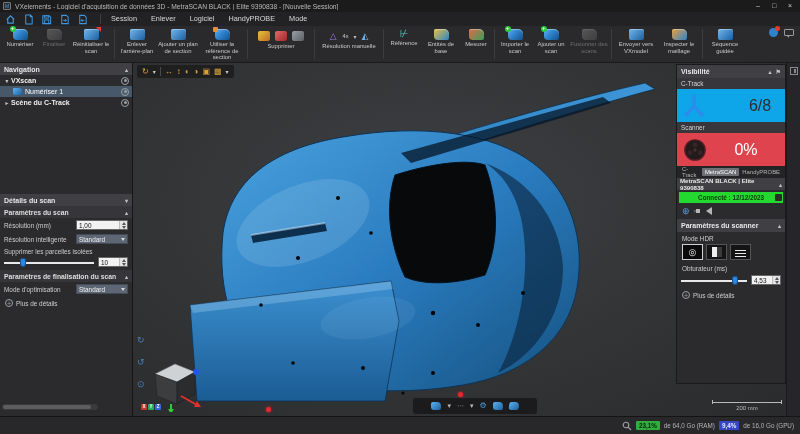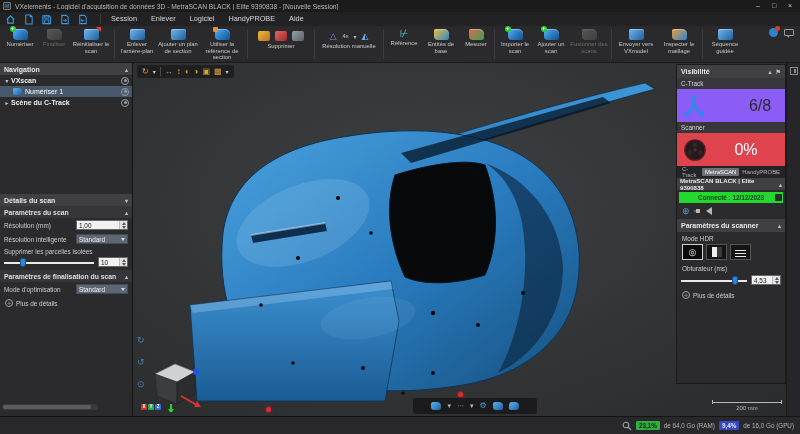--- a/index.html
+++ b/index.html
@@ -136,21 +136,21 @@
   
   .right-panel { position:absolute; left:676px; top:1px; width:110px; height:320px;
     background:#2b2b2e; border:1px solid #1a1a1a; }
   .rp-head { height:13px; background:#3f3f44; display:flex; align-items:center; padding:0 4px;
     font-size:7px; font-weight:bold; color:#e8e8e8; gap:4px; }
   .rp-head .sp { flex:1; }
   .rp-head .mini { font-size:6px; color:#c2c2c2; }
   .rp-sub { height:11px; background:#37373b; display:flex; align-items:center; padding:0 4px;
     font-size:6.4px; color:#d6d6d6; }
   .big-box { height:33px; display:flex; align-items:center; padding:0 6px; gap:6px; }
-  .big-box.ok { background:#8b5cf6;gap:36px; }
+  .big-box.ok { background:#0ea5e9;gap:36px; }
   .big-box.err { background:#df434e; }
   .big-val { flex:1; text-align:center; font-size:16px; font-weight:bold; }
   .big-box.ok .big-val { color:#2c2c2e; font-weight:normal; }
   .big-box.err .big-val { color:#fff; font-weight:normal; }
   .tabs { height:12px; display:flex; align-items:center; justify-content:space-between;
     background:#242426; padding:0 2px; }
   .tab { font-size:5.9px; color:#b2b2b2; padding:1px 3px; }
   .tab.active { background:#6f6f76; color:#fff; border-radius:1px; }
   .dev-head { height:12px; background:#3f3f44; display:flex; align-items:center; padding:0 3px;
     font-size:6.1px; font-weight:bold; color:#e8e8e8; }
@@ -233,21 +233,21 @@
             <path d="M3 1.5 H8 L10 3.5 V10.5 H3 Z" fill="none" stroke="#3f97e0" stroke-width="1.1"></path>
             <path d="M8 7 H4.5 M6 5.5 L4.5 7 L6 8.5" fill="none" stroke="#3f97e0" stroke-width="1"></path>
           </svg>
       </span>
     </div>
     <div class="menu-sep"></div>
     <span class="menu-item">Session</span>
     <span class="menu-item">Enlever</span>
     <span class="menu-item">Logiciel</span>
     <span class="menu-item">HandyPROBE</span>
-    <span class="menu-item">Aide</span>
+    <span class="menu-item">Mode</span>
   </div>
 
   <div class="toolbar">
     <div class="tb-btn" style="width:36px">
       <span class="tb-ic">
           <i class="plus">+</i>
         </span>
       <span class="tb-lbl">Numériser</span>
     </div>
     <div class="tb-btn dis" style="width:32px">

